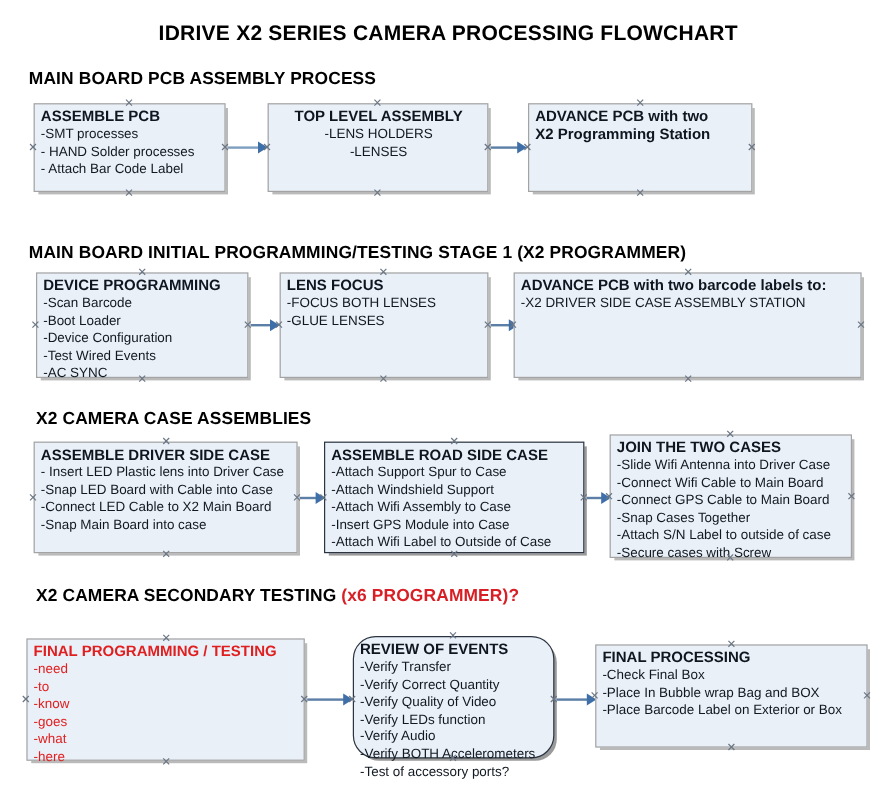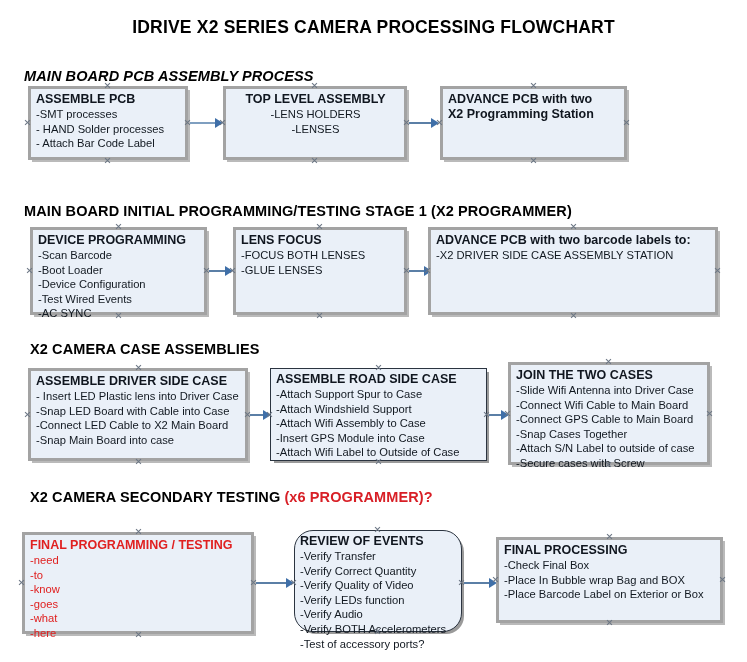--- a/index.html
+++ b/index.html
@@ -18,21 +18,21 @@
   .section-head{
     position:absolute;font-size:14.5px;font-weight:bold;color:#000;
     white-space:nowrap;letter-spacing:.1px;
   }
   .section-head .accent{color:#d81f26;}
 
   
   .box{
     position:absolute;box-sizing:border-box;
     background:#eaf0f8;
-    border:3px solid #a3a3a3;
+    border:1px solid #a3a3a3;
     box-shadow:3px 3px 0 -1px rgba(130,130,130,.55);
     padding:3px 4px 2px 5px;
     overflow:visible;
   }
   .box.gray{
     border:1px solid #2b3440;
     box-shadow:3px 3px 0 -1px rgba(120,120,120,.75);
   }
   .box .bt{
     font-size:12.5px;font-weight:bold;line-height:15px;color:#10161f;
@@ -65,21 +65,21 @@
   .xh:before{transform:rotate(45deg);}
   .xh:after{transform:rotate(-45deg);}
 </style>
 </head>
 <body>
 
 <div id="stage">
 
   <div class="title">IDRIVE X2  SERIES CAMERA PROCESSING FLOWCHART</div>
 
-  <div class="section-head" style="left:24px;top:68px;font-style:italic;">
+  <div class="section-head" style="left:24px;top:58px;">
     <span>MAIN BOARD PCB ASSEMBLY PROCESS</span><span class="accent"></span>
   </div>
 
   <div class="box" style="left:28px;top:86px;width:160px;height:74px;">
     <div class="bt">ASSEMBLE PCB</div>
     <div class="bl">-SMT processes</div>
     <div class="bl">- HAND Solder processes</div>
     <div class="bl">- Attach Bar Code Label</div>
   </div>
   <div class="xh" style="left:24px;top:119px;"></div>

